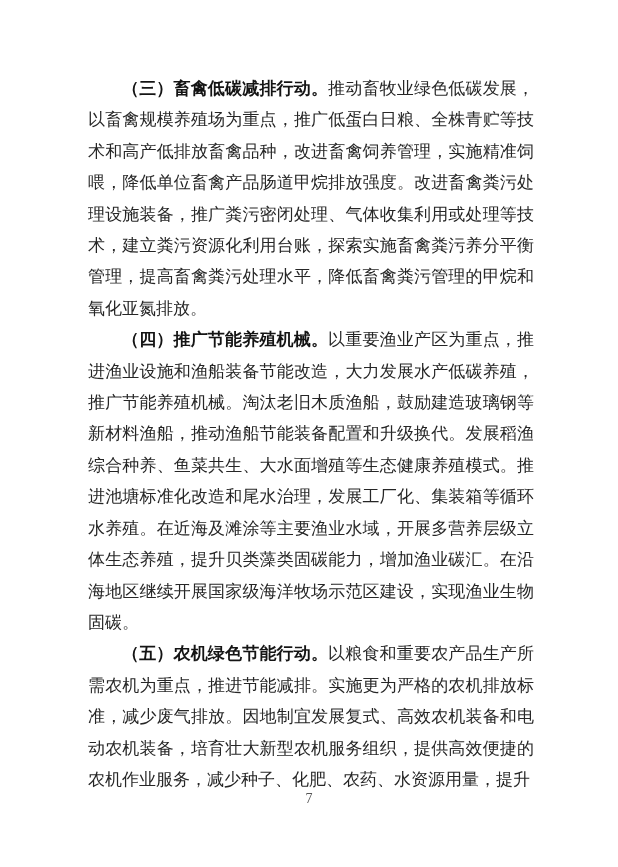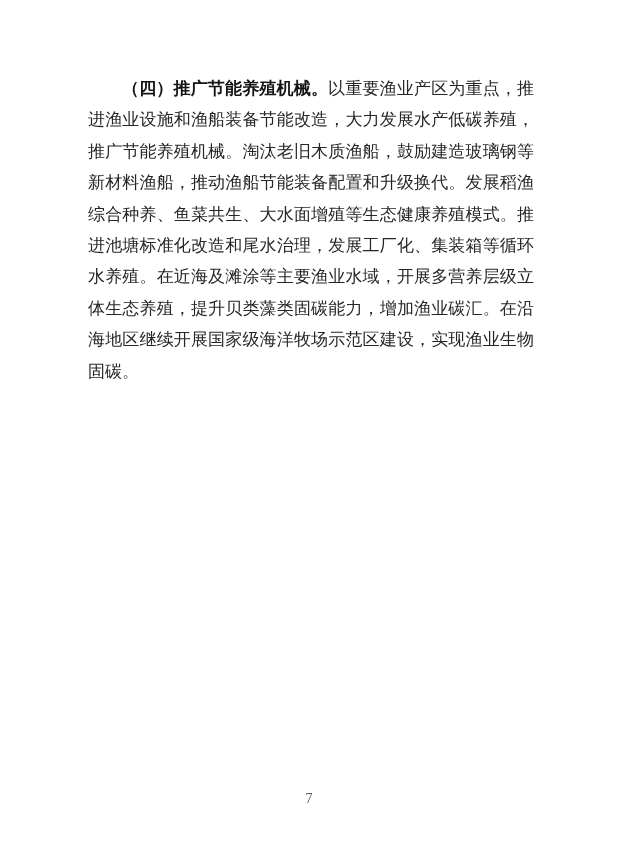--- a/index.html
+++ b/index.html
@@ -52,23 +52,25 @@
     font-family: "Liberation Serif", "DejaVu Serif", serif;
   }
 </style>
 </head>
 <body>
 
 <div class="page">
 
   <main class="text-block">
 
+    <p class="para"><span class="para-heading">（三）畜禽低碳减排行动。</span><span class="para-body">推动畜牧业绿色低碳发展，以畜禽规模养殖场为重点，推广低蛋白日粮、全株青贮等技术和高产低排放畜禽品种，改进畜禽饲养管理，实施精准饲喂，降低单位畜禽产品肠道甲烷排放强度。改进畜禽粪污处理设施装备，推广粪污密闭处理、气体收集利用或处理等技术，建立粪污资源化利用台账，探索实施畜禽粪污养分平衡管理，提高畜禽粪污处理水平，降低畜禽粪污管理的甲烷和氧化亚氮排放。</span></p>
 
     <p class="para"><span class="para-heading">（四）推广节能养殖机械。</span><span class="para-body">以重要渔业产区为重点，推进渔业设施和渔船装备节能改造，大力发展水产低碳养殖，推广节能养殖机械。淘汰老旧木质渔船，鼓励建造玻璃钢等新材料渔船，推动渔船节能装备配置和升级换代。发展稻渔综合种养、鱼菜共生、大水面增殖等生态健康养殖模式。推进池塘标准化改造和尾水治理，发展工厂化、集装箱等循环水养殖。在近海及滩涂等主要渔业水域，开展多营养层级立体生态养殖，提升贝类藻类固碳能力，增加渔业碳汇。在沿海地区继续开展国家级海洋牧场示范区建设，实现渔业生物固碳。</span></p>
 
+    <p class="para"><span class="para-heading">（五）农机绿色节能行动。</span><span class="para-body">以粮食和重要农产品生产所需农机为重点，推进节能减排。实施更为严格的农机排放标准，减少废气排放。因地制宜发展复式、高效农机装备和电动农机装备，培育壮大新型农机服务组织，提供高效便捷的农机作业服务，减少种子、化肥、农药、水资源用量，提升</span></p>
 
   </main>
 
   <footer class="page-footer">
     <span class="page-number">7</span>
   </footer>
 
 </div>
 
 </body></html>

